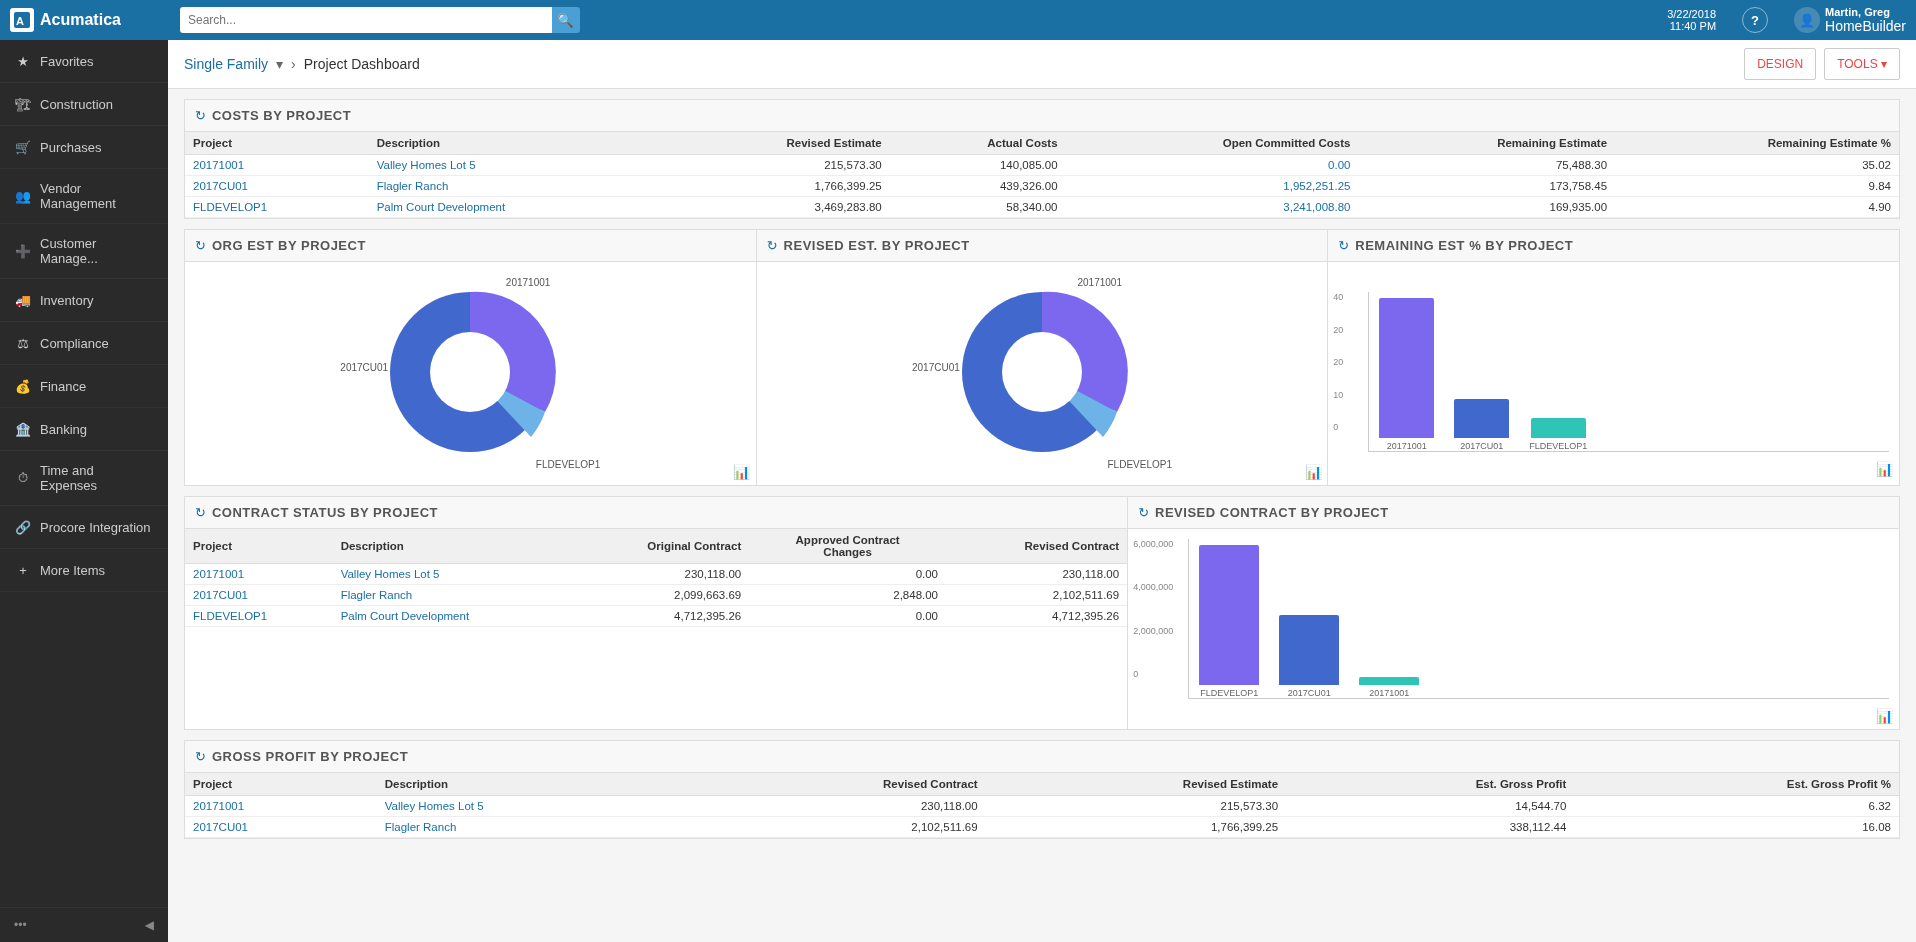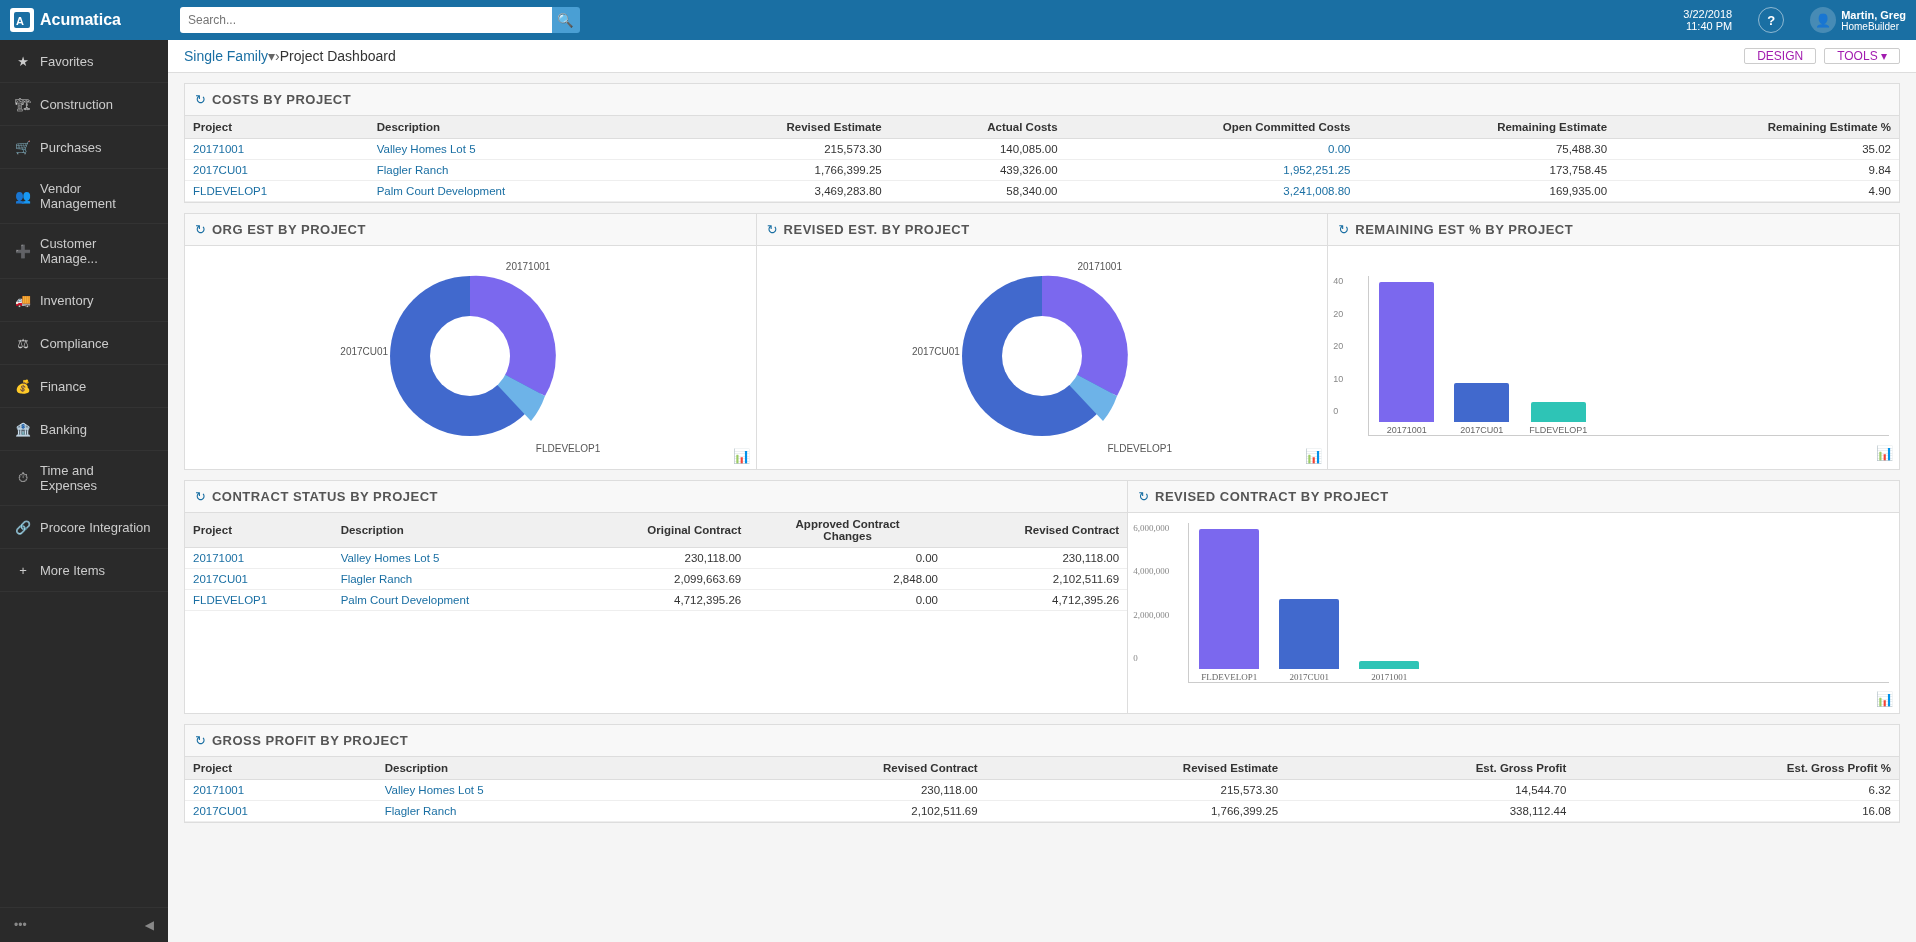--- a/index.html
+++ b/index.html
@@ -25,24 +25,24 @@
     
     .sidebar { width: 168px; background: #2a2a2a; color: white; display: flex; flex-direction: column; flex-shrink: 0; overflow-y: auto; }
     .sidebar-item { display: flex; align-items: center; gap: 8px; padding: 12px 14px; cursor: pointer; font-size: 13px; color: #ccc; border-bottom: 1px solid #333; }
     .sidebar-icon { width: 18px; height: 18px; flex-shrink: 0; display: flex; align-items: center; justify-content: center; }
 
     
     .content { flex: 1; overflow-y: auto; background: #f5f5f5; }
 
     
     .page-header { background: white; padding: 8px 16px; display: flex; align-items: center; justify-content: space-between; border-bottom: 1px solid #ddd; }
-    .page-breadcrumb { display: flex; align-items: center; gap: 0; font-size: 14px; }
+    .page-breadcrumb { display: flex; align-items: center; gap: 8px; font-size: 14px; }
     .breadcrumb-project { color: #1a6fa3; cursor: pointer; }
     .page-actions { display: flex; gap: 8px; }
-    .page-btn { padding: 0 12px; border: 1px solid #ccc; background: white; cursor: pointer; font-size: 12px; color: #a21caf; border-radius: 2px; }
+    .page-btn { padding: 8px 12px; border: 1px solid #ccc; background: white; cursor: pointer; font-size: 12px; color: #ef4444; border-radius: 2px; }
 
     
     .dashboard { padding: 10px 16px; }
 
     .section { background: white; margin-bottom: 10px; border: 1px solid #ddd; }
     .section-header { display: flex; align-items: center; gap: 6px; padding: 8px 10px; background: #f8f8f8; border-bottom: 1px solid #ddd; }
     .section-title { font-size: 13px; font-weight: bold; color: #555; text-transform: uppercase; letter-spacing: 0.5px; }
     .refresh-icon { color: #1a6fa3; cursor: pointer; font-size: 13px; }
 
     
@@ -86,21 +86,21 @@
   <div class="topbar-right">
     <div class="topbar-datetime">
       <div style="white-space:pre; font-size:11px;">3/22/2018
 11:40 PM</div>
     </div>
     <div class="topbar-help">?</div>
     <div class="topbar-user">
       <div class="topbar-user-icon">👤</div>
       <div>
         <div style="font-size:11px; font-weight:bold;">Martin, Greg</div>
-        <div style="font-size:10px;">HomeBuilder</div>
+        <div style="font-size:14px;">HomeBuilder</div>
       </div>
     </div>
   </div>
 </div>
 
 <div class="main-layout">
 
   <div class="sidebar">
     <div class="sidebar-item">
       <span class="sidebar-icon">★</span>
@@ -344,21 +344,21 @@
   </tr>
               </tbody>
           </table>
         </div>
 
         <div class="section" style="flex:0.9;">
           <div class="section-header">
             <span class="refresh-icon">↻</span>
             <span class="section-title">REVISED CONTRACT BY PROJECT</span>
           </div>
-          <div class="chart-body" style="padding:10px 10px 30px 60px; align-items:flex-start; justify-content:flex-start; min-height:200px;font-family:Liberation Serif, serif;">
+          <div class="chart-body" style="padding:10px 10px 30px 60px; align-items:flex-start; justify-content:flex-start; min-height:200px;">
             <div style="width:100%; position:relative;">
               <div style="position:absolute; left:-55px; top:0; bottom:20px; display:flex; flex-direction:column; justify-content:space-between; font-size:9px; color:#888;">
                 <span>6,000,000</span>
                 <span>4,000,000</span>
                 <span>2,000,000</span>
                 <span>0</span>
               </div>
               <div style="display:flex; align-items:flex-end; gap:20px; height:160px; border-left:1px solid #ccc; border-bottom:1px solid #ccc; padding:5px 0 0 10px;">
                 <div style="display:flex; flex-direction:column; align-items:center; gap:3px;">
                   <div style="width:60px; height:140px; background:#7b68ee; border-radius:2px 2px 0 0;"></div>

